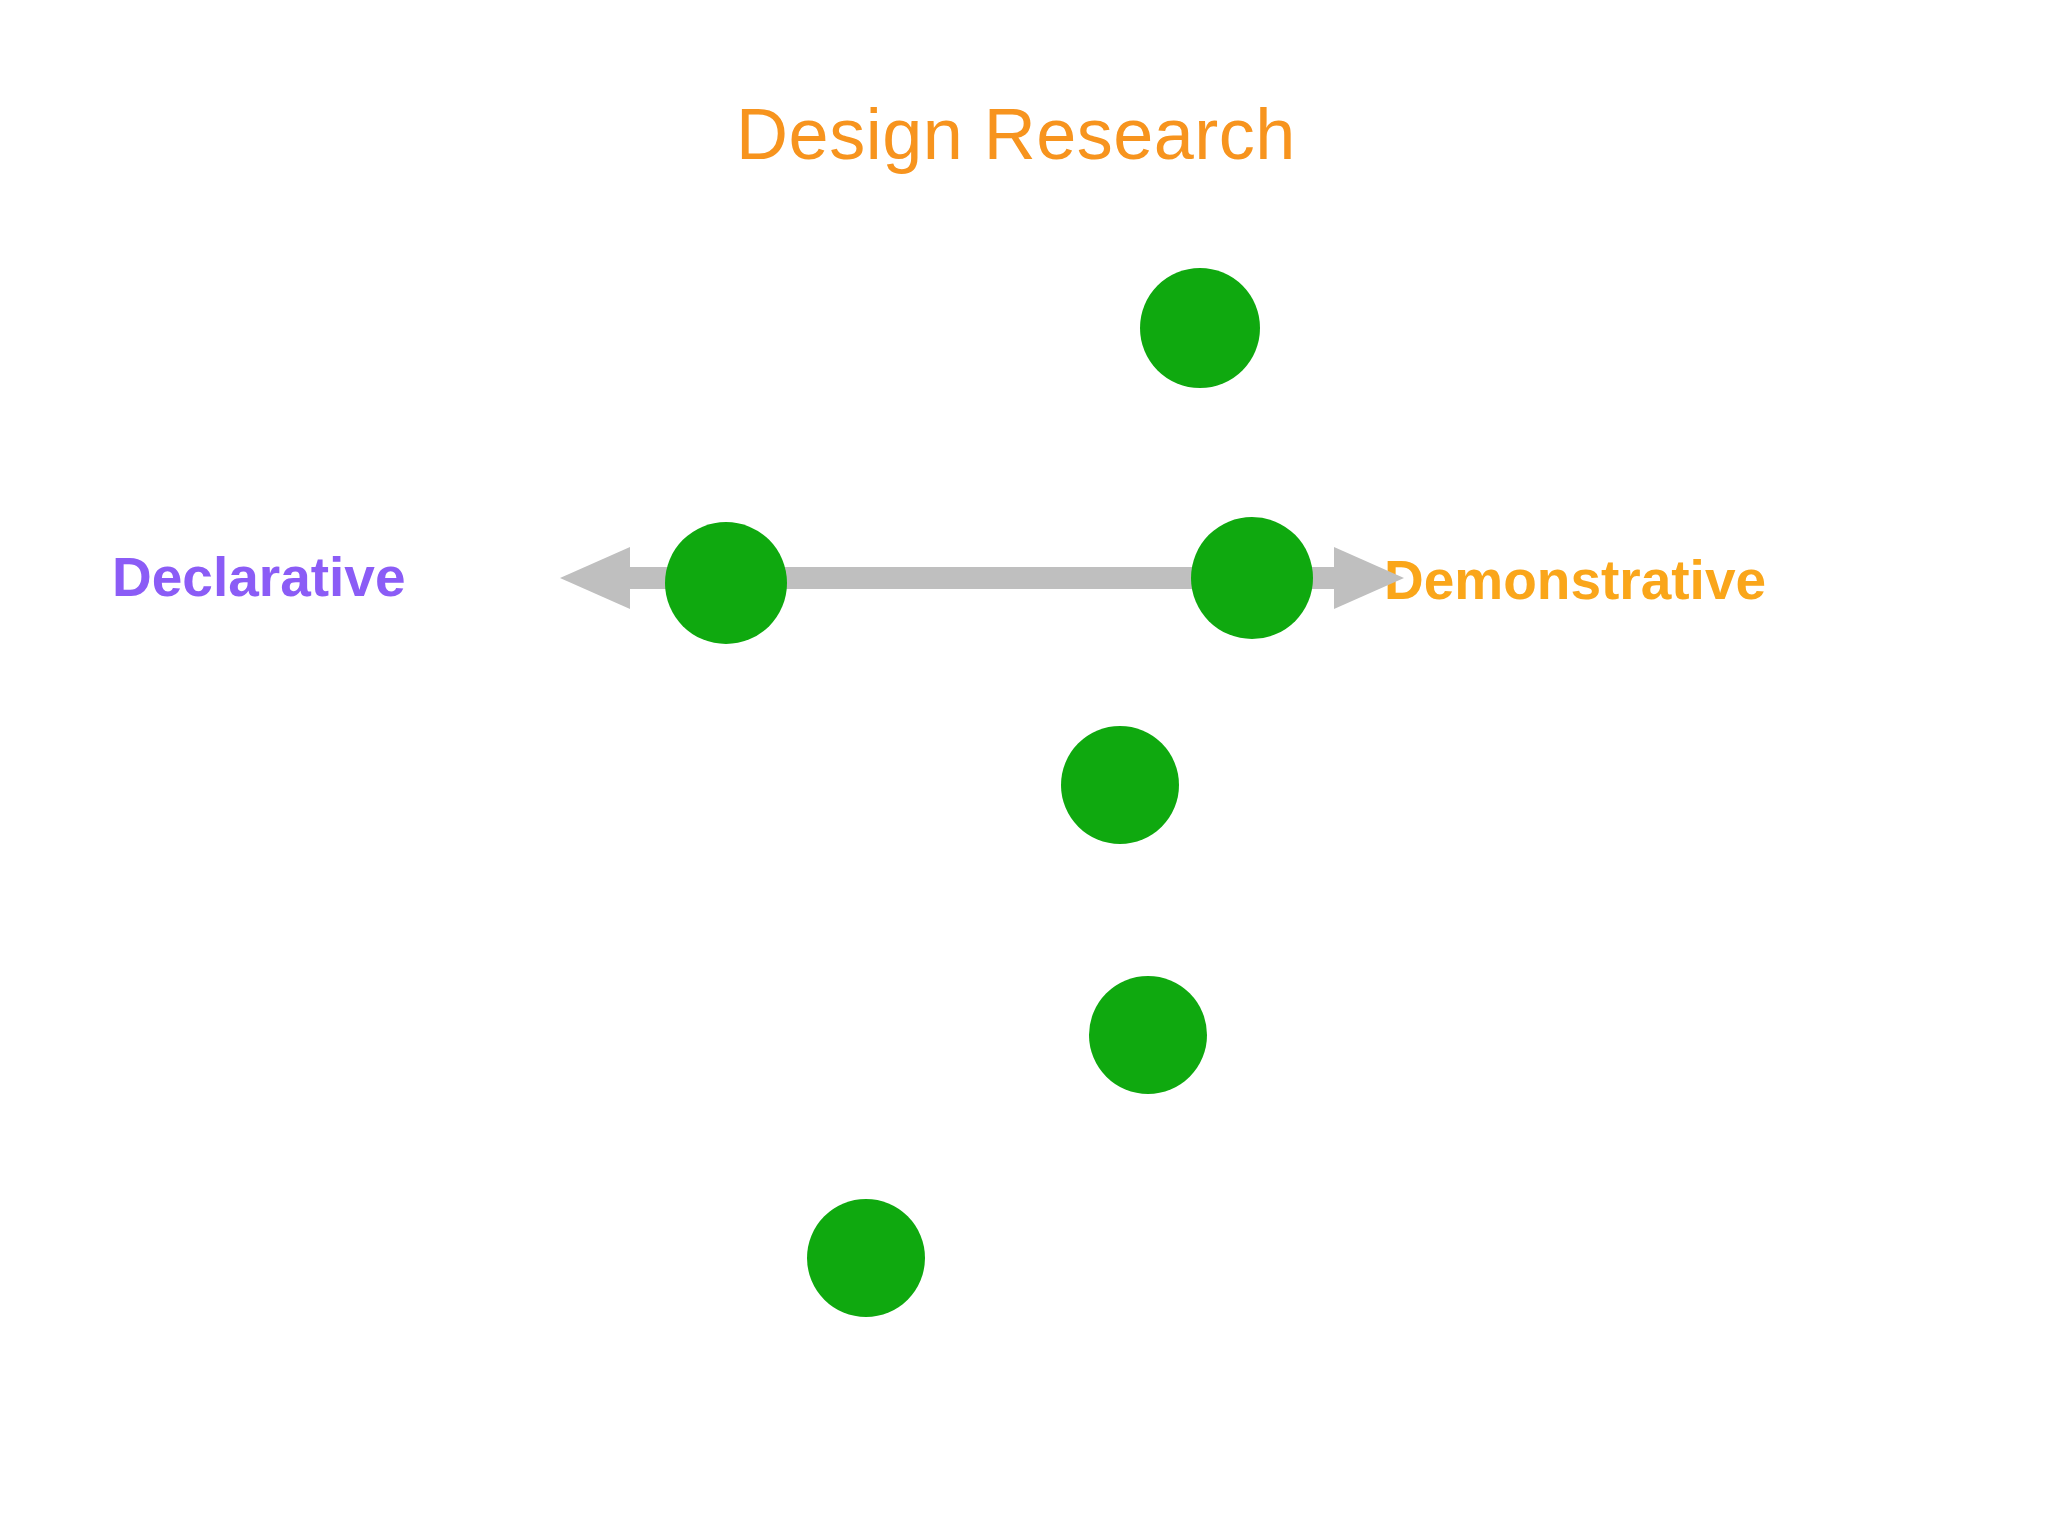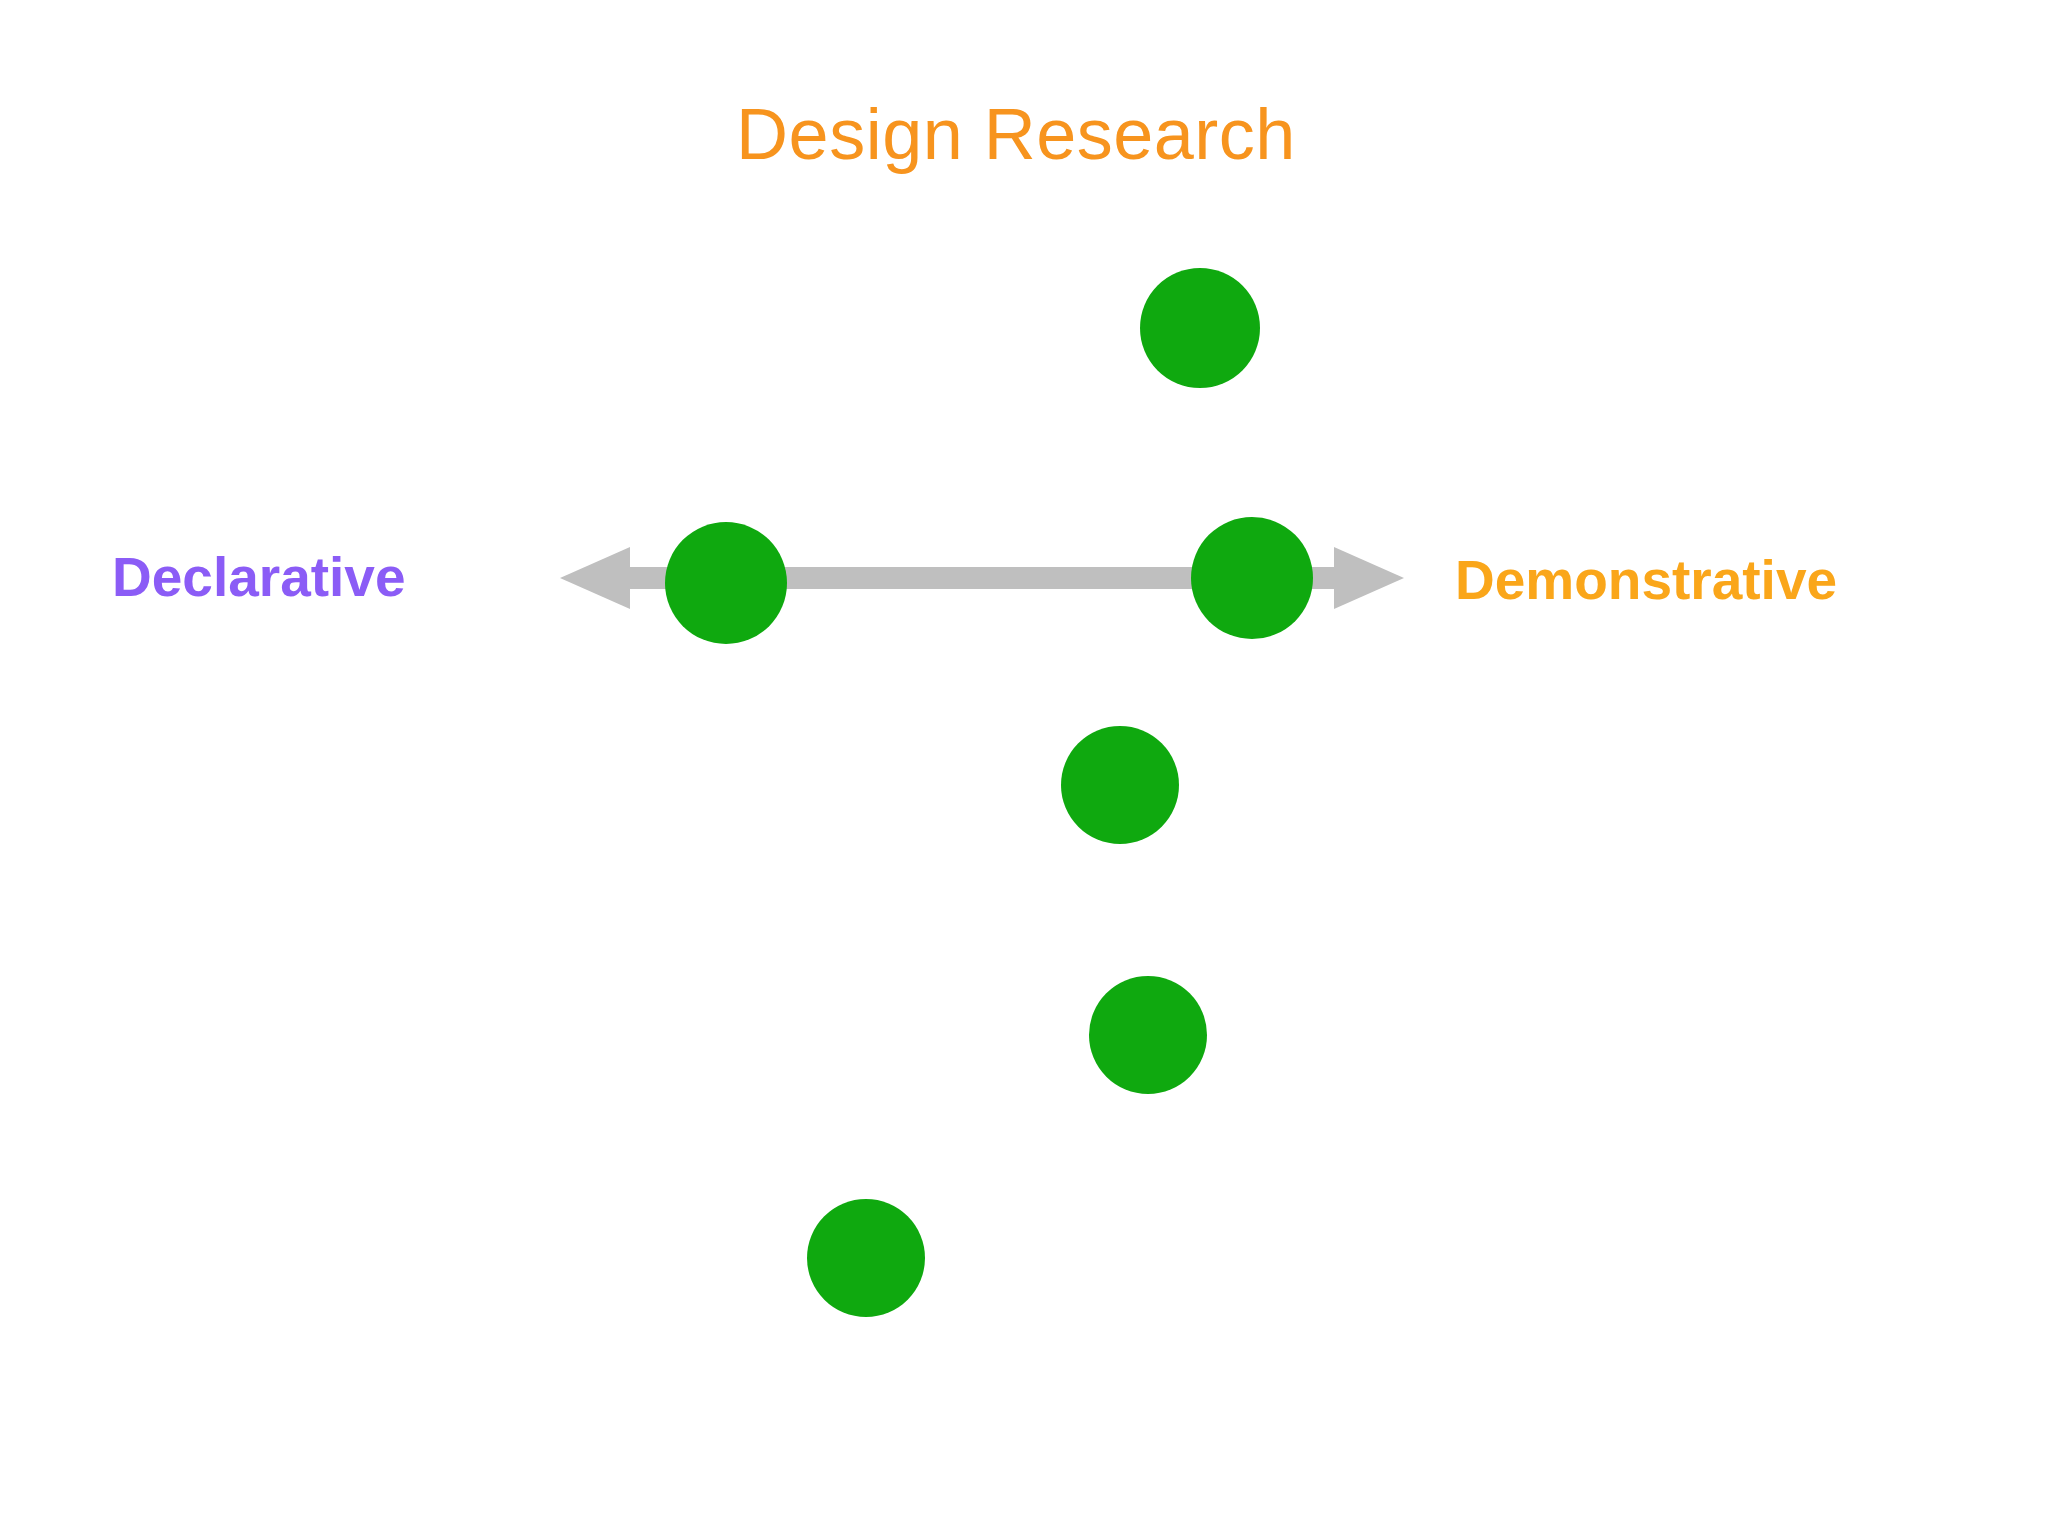--- a/index.html
+++ b/index.html
@@ -46,21 +46,21 @@
     font-size: 55px;
     font-weight: 700;
     line-height: 1;
     white-space: nowrap;
   }
   #label-left {
     left: 112px;
     top: 550px;
   }
   #label-right {
-    left: 1455px;
+    left: 1384px;
     top: 553px;
   }
 
   
   #axis-arrow {
     position: absolute;
     left: 560px;
     top: 536px;
     width: 844px;
     height: 84px;

